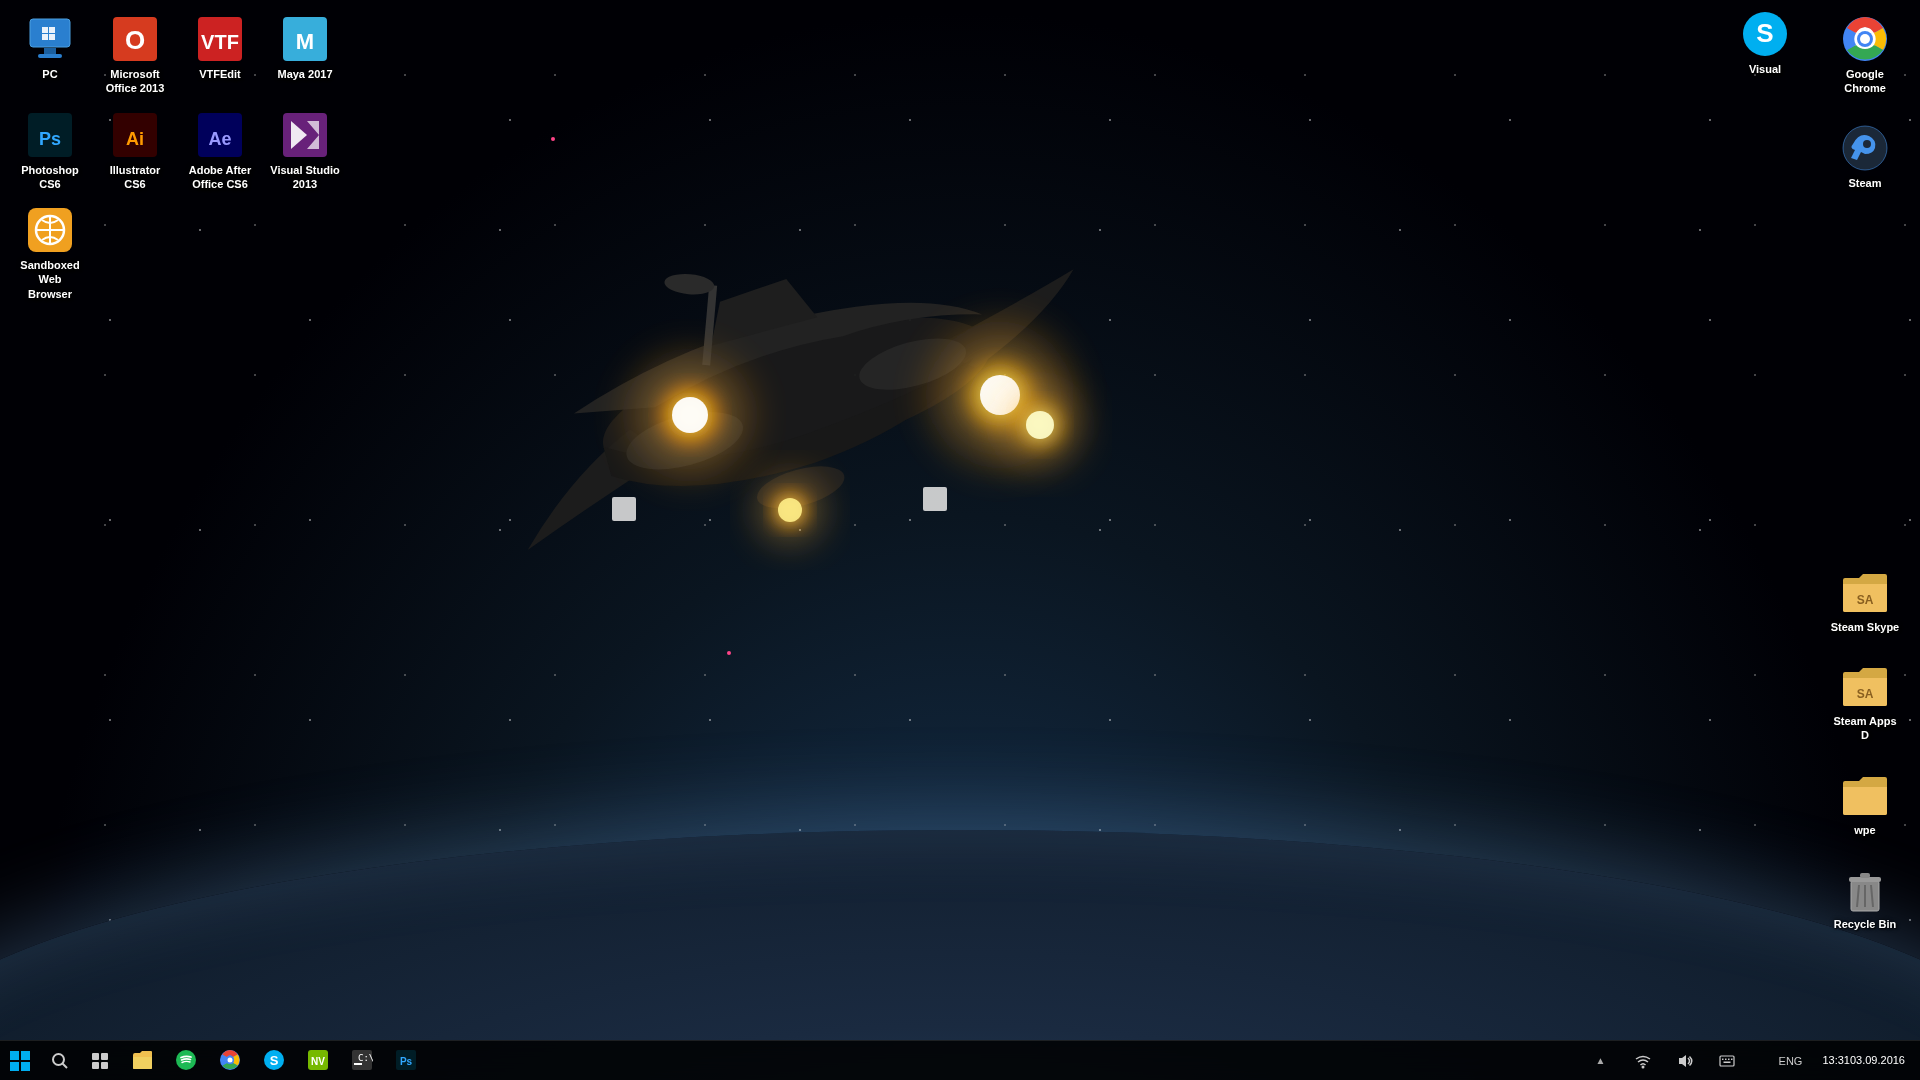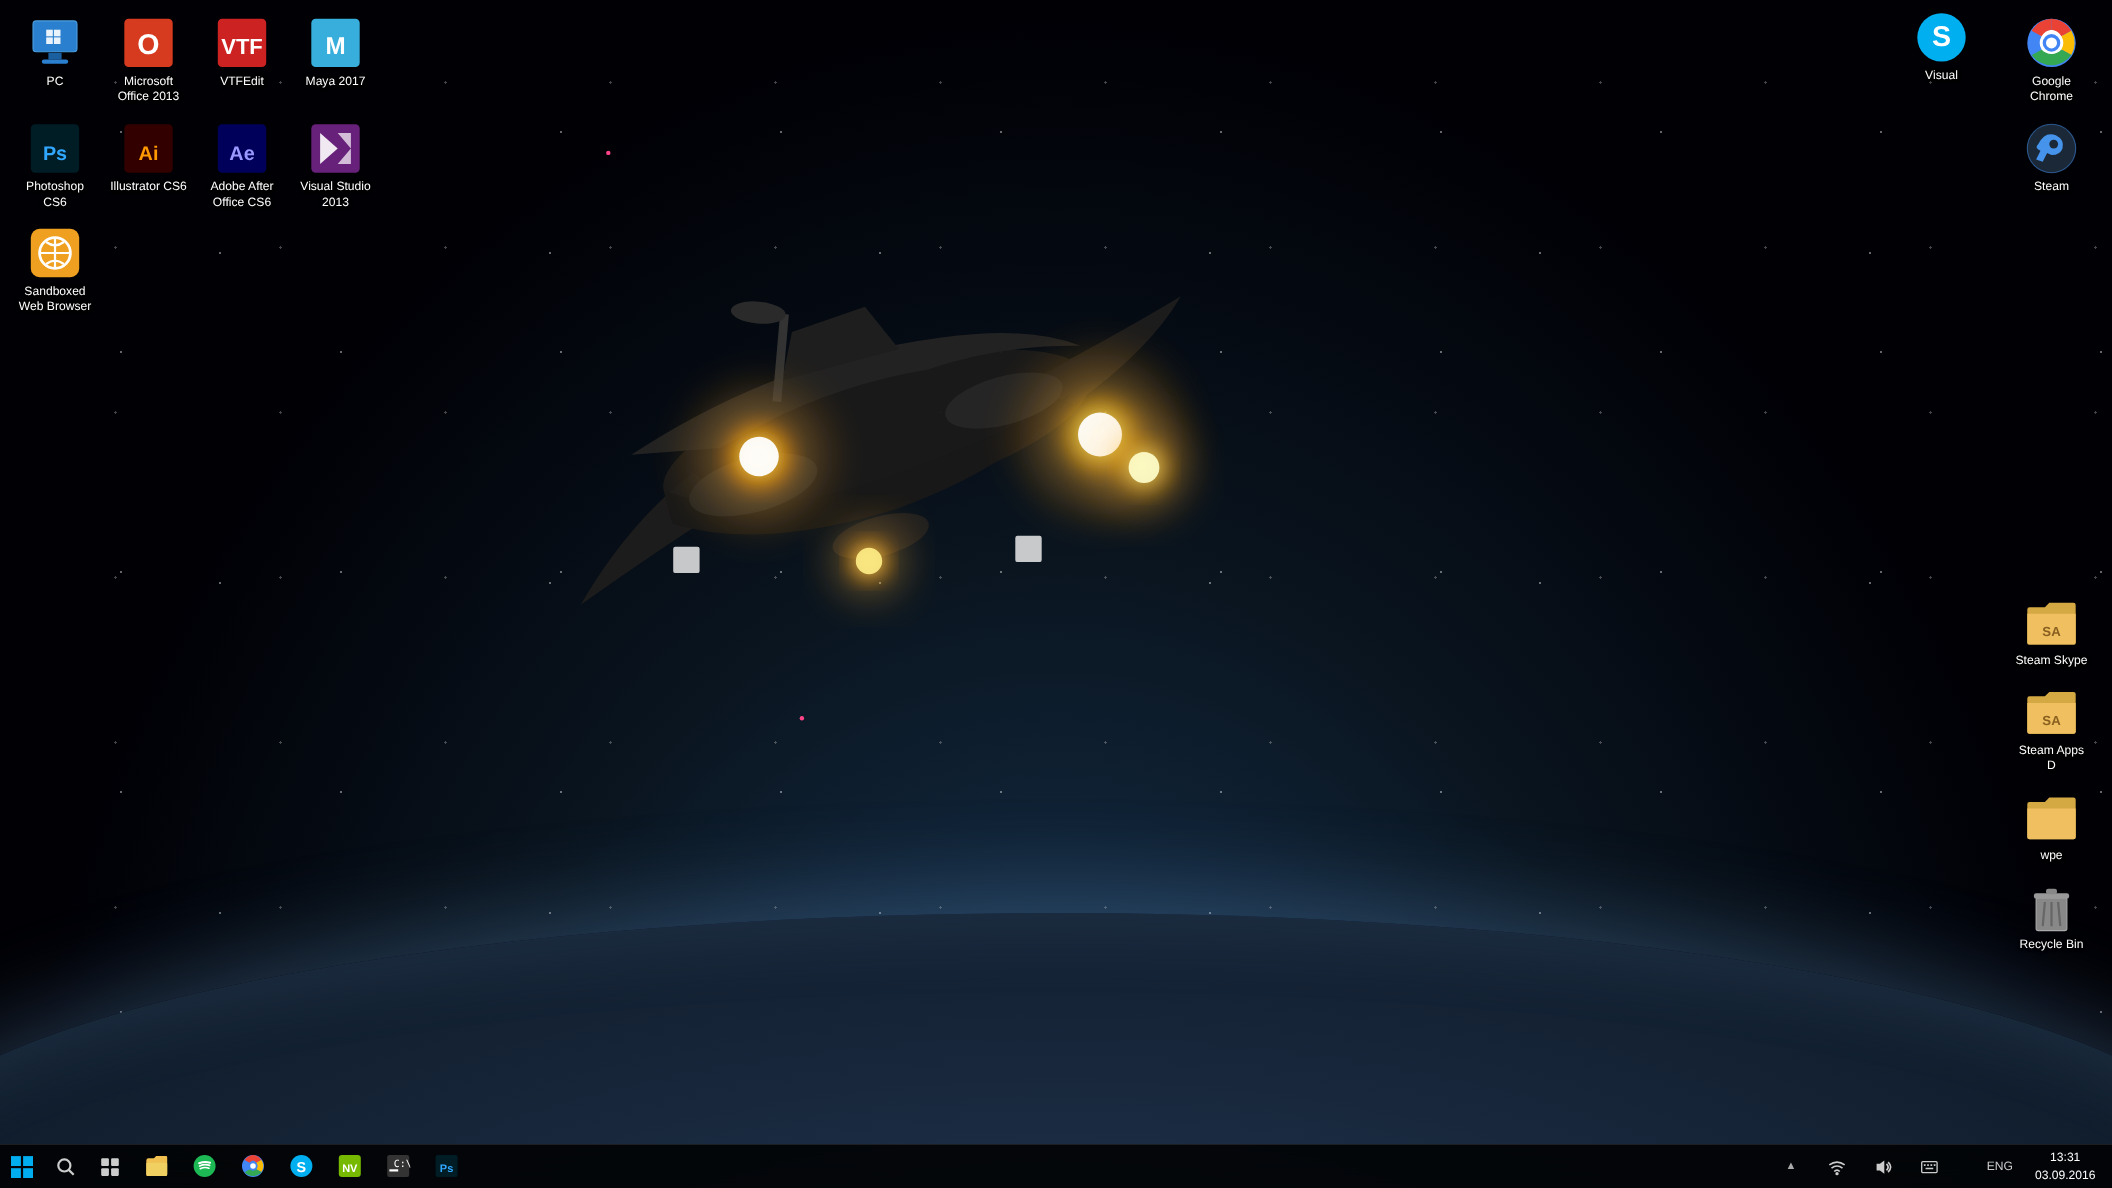--- a/index.html
+++ b/index.html
@@ -74,21 +74,21 @@
     }
 
     #desktop-icons-right {
       position: absolute;
       top: 0;
       right: 0;
       display: flex;
       flex-direction: column;
       align-items: center;
       padding: 10px;
-      gap: 5px;
+      gap: 18px;
       z-index: 10;
       width: 110px;
     }
 
     .desktop-icon {
       display: flex;
       flex-direction: column;
       align-items: center;
       width: 80px;
       padding: 5px;
@@ -106,20 +106,21 @@
       margin-bottom: 4px;
     }
 
     .icon-label {
       color: #fff;
       font-size: 11px;
       text-align: center;
       text-shadow: 1px 1px 2px #000, 0 0 4px #000;
       line-height: 1.3;
       word-break: break-word;
+      font-weight: bold;
     }
 
     
     #taskbar {
       position: absolute;
       bottom: 0;
       left: 0;
       right: 0;
       height: 40px;
       background: rgba(0,0,0,0.85);
@@ -173,21 +174,20 @@
       display: flex;
       align-items: center;
       gap: 4px;
       font-size: 12px;
       color: #ccc;
       padding: 0 8px;
     }
 
     #clock {
       display: flex;
-      flex-direction: column;
       align-items: center;
       justify-content: center;
       color: #fff;
       font-size: 11px;
       padding: 0 10px;
       cursor: pointer;
       height: 40px;
       line-height: 1.5;
     }
 

